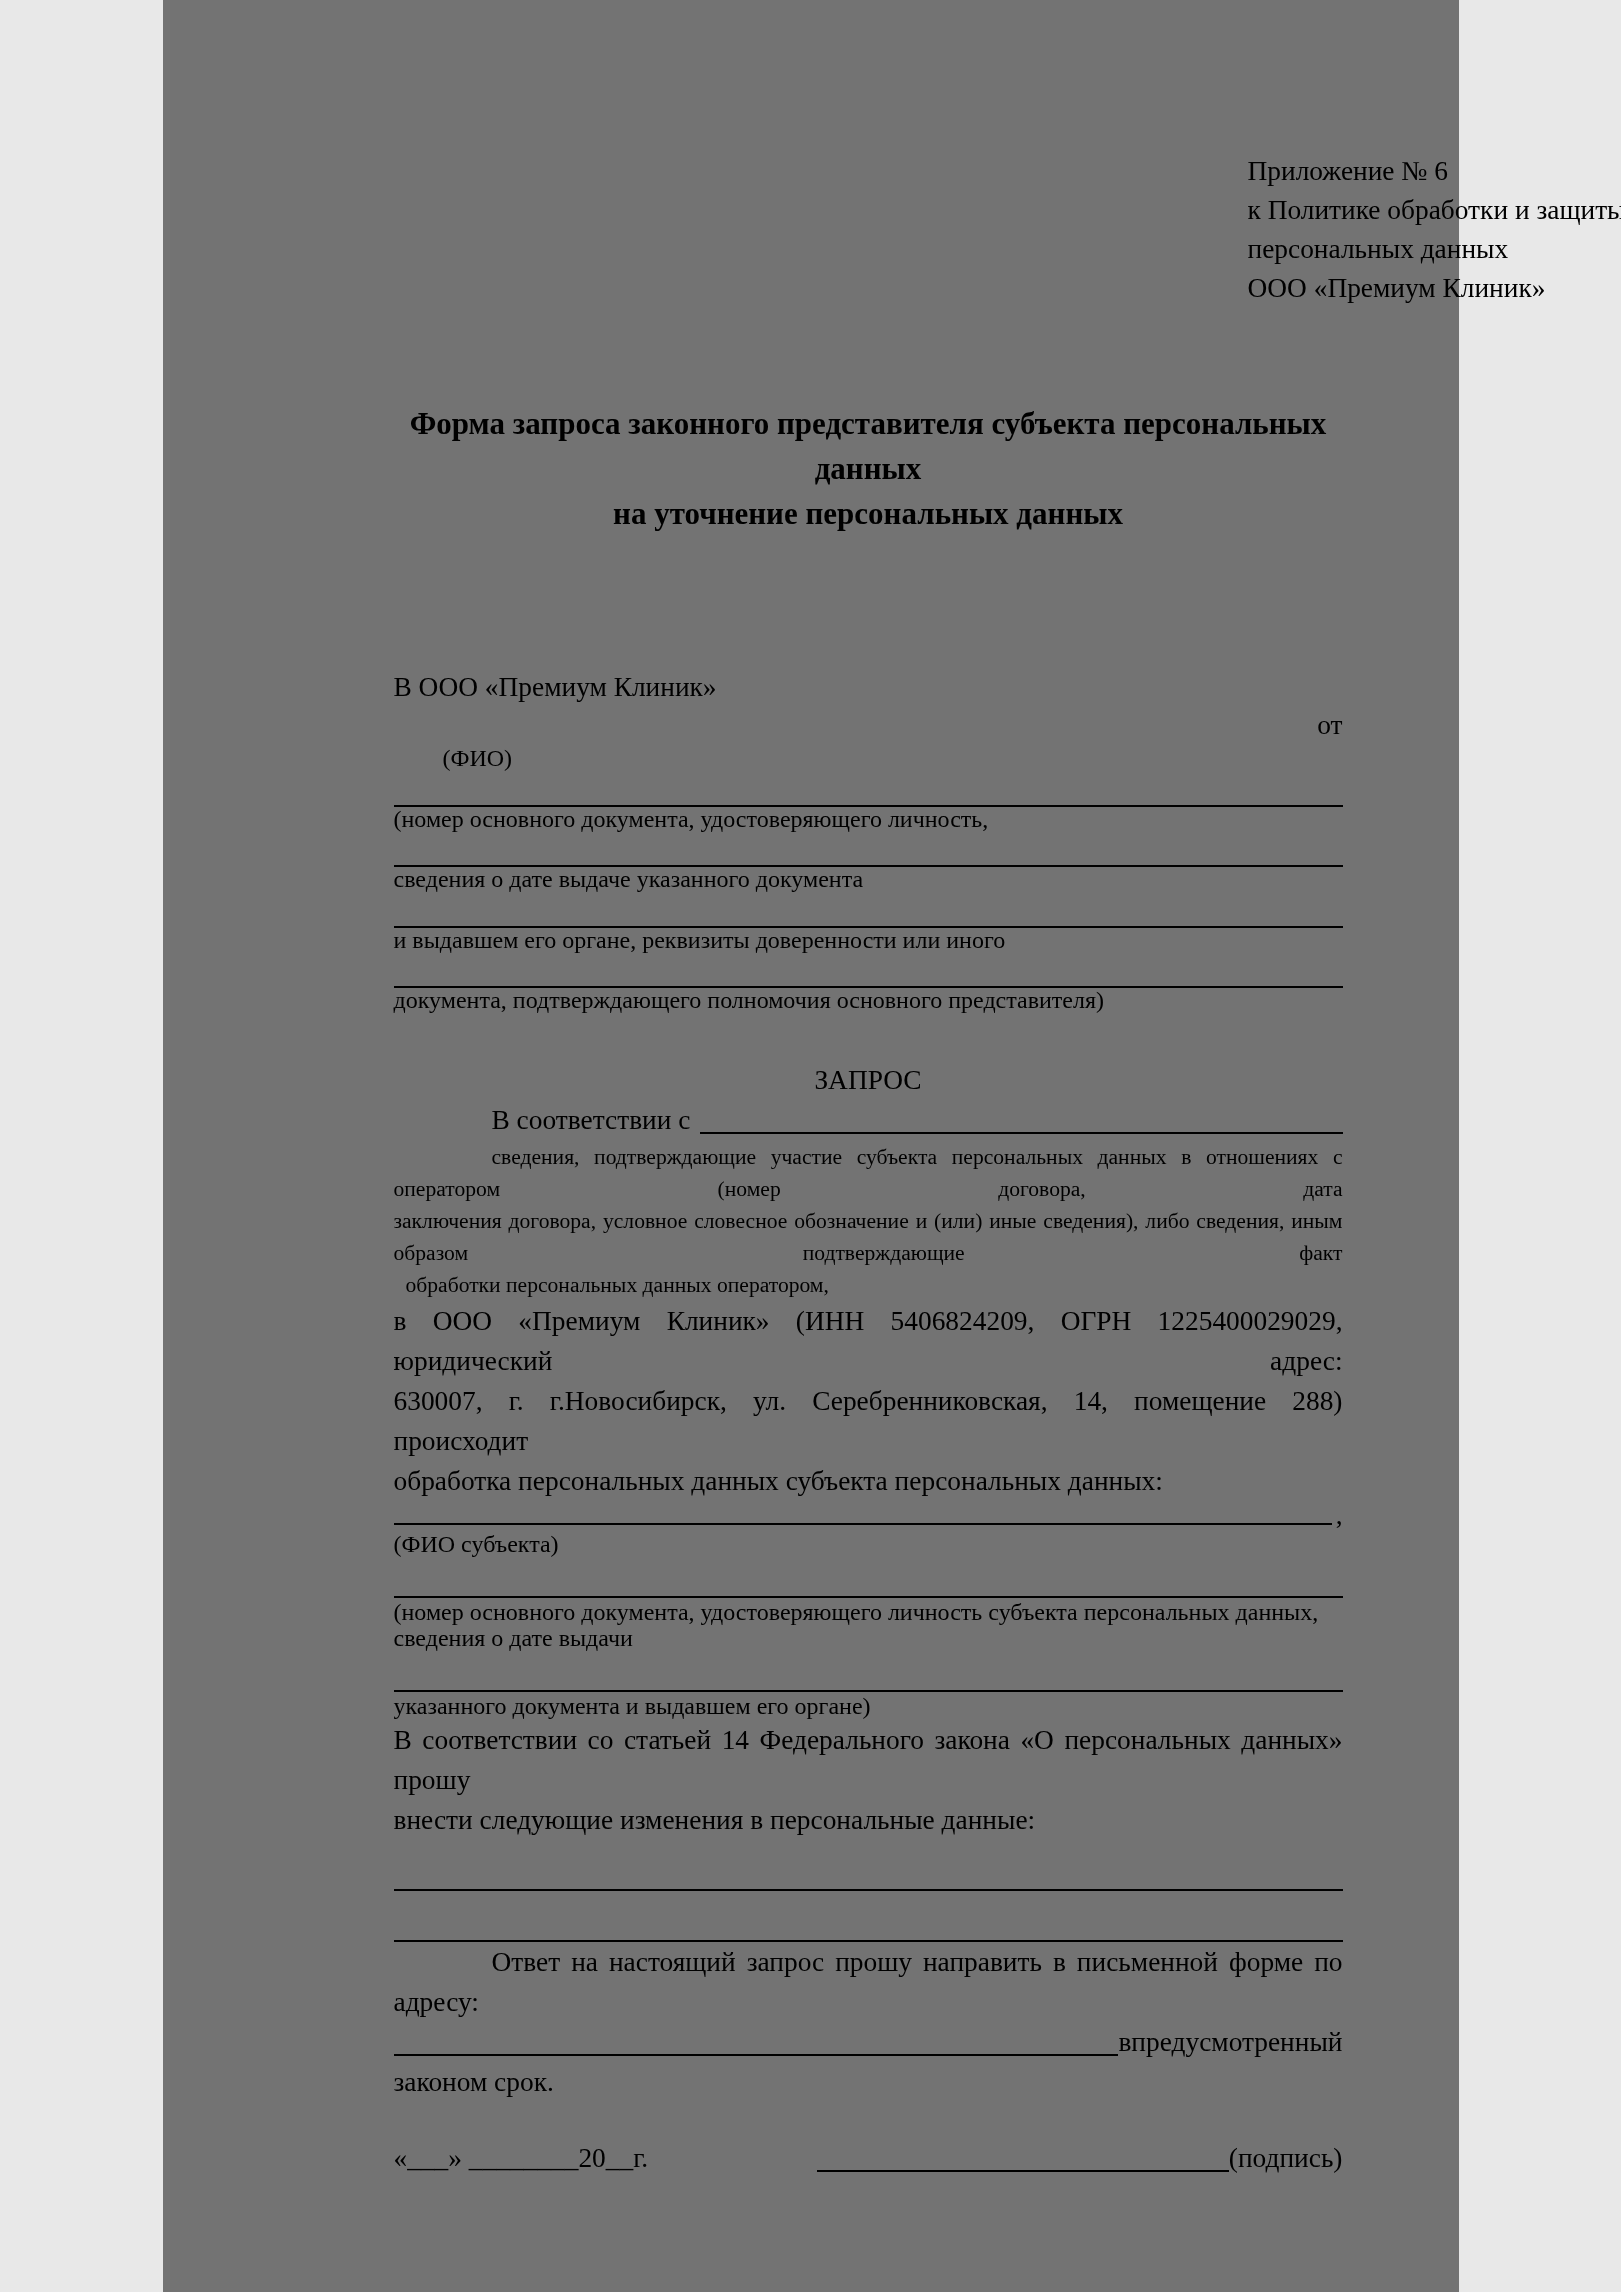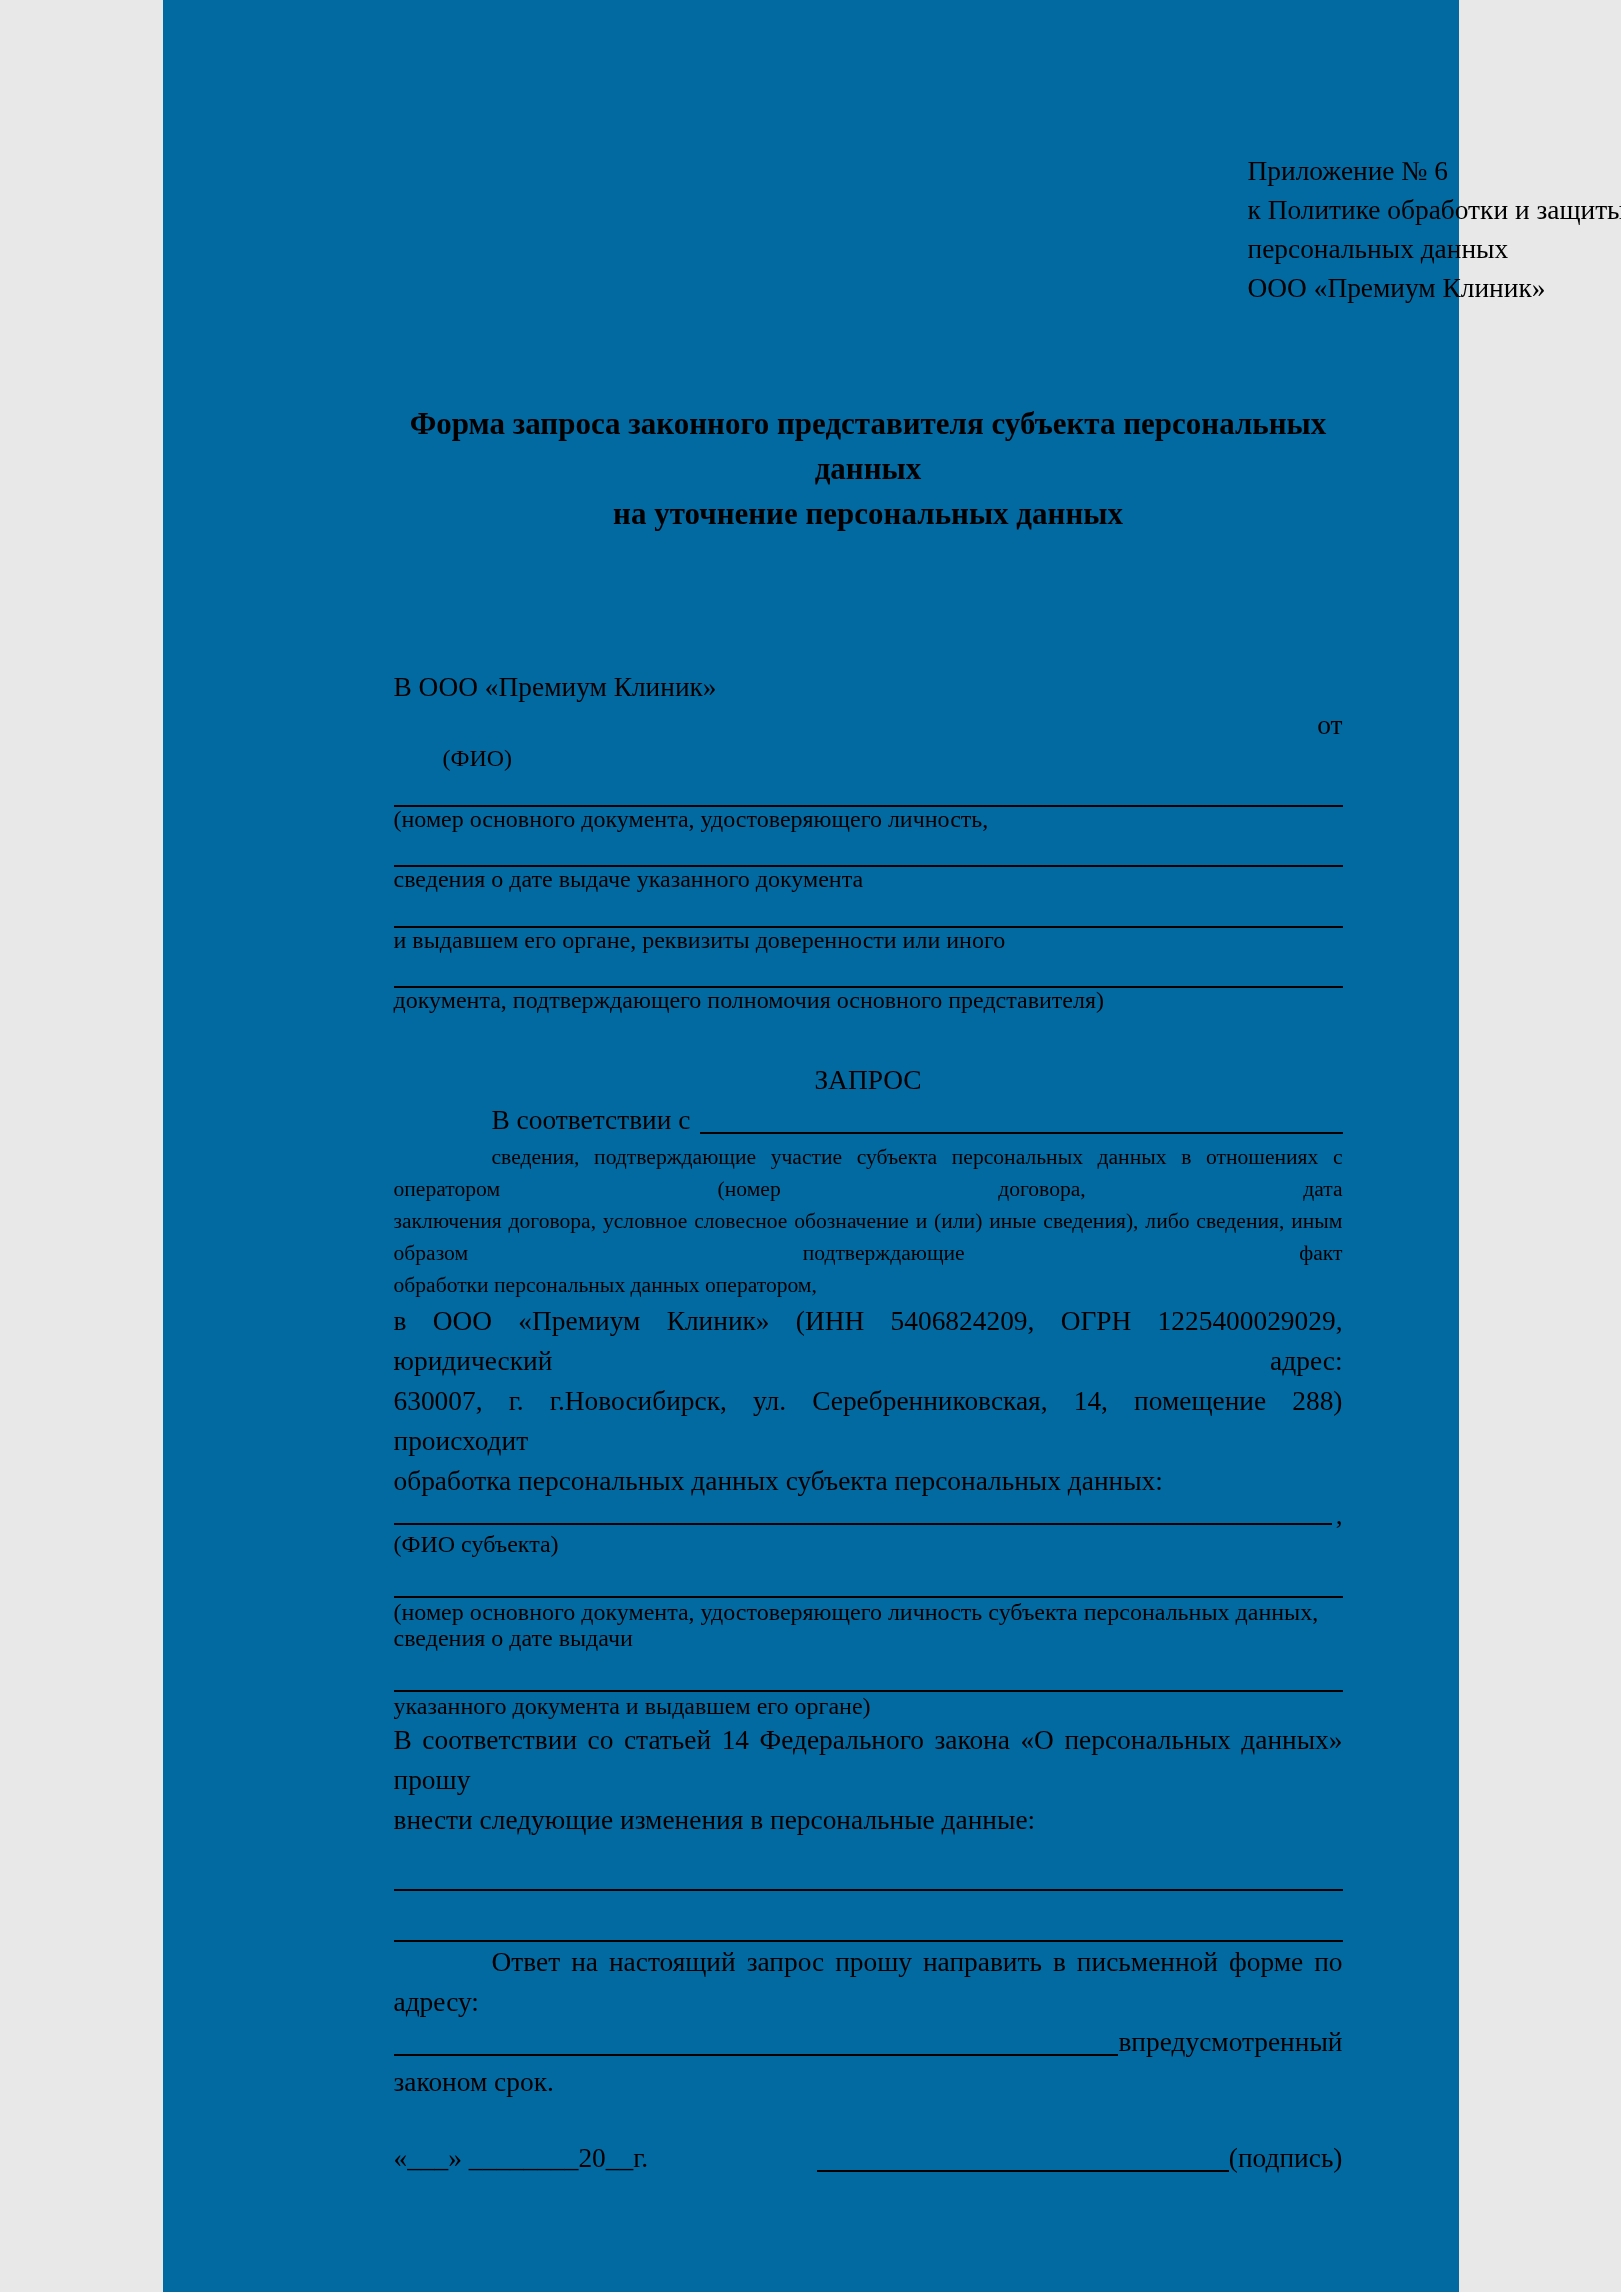--- a/index.html
+++ b/index.html
@@ -1,17 +1,17 @@
 <!DOCTYPE html>
 <html><head>
 <meta charset="utf-8">
 <style>
   html,body{margin:0;padding:0;background:#e8e8e8;}
   .page{
-    width:1296px;height:2293px;background:#0369a1;color:#000000;
+    width:1296px;height:2293px;background:#737373;color:#000000;
     font-family:"Liberation Serif","DejaVu Serif",serif;
     box-sizing:border-box;position:relative;
     padding:152px 116px 0 231px;
     margin:0 auto;
     font-size:27.4px;
   }
   
   .annex{margin-left:854px;line-height:39px;white-space:nowrap;}
   
   .title{margin-top:93px;text-align:center;font-weight:bold;font-size:31px;line-height:45px;}
@@ -25,21 +25,21 @@
   .caption{font-size:24px;line-height:25.5px;}
   .fio-caption{padding-left:49px;}
   .blank{height:33px;border-bottom:2.9px solid #000;}
   
   .req-heading{margin-top:47px;text-align:center;line-height:39px;}
   .intro-row{height:39px;padding-left:98px;}
   .intro-prefix{line-height:37px;}
   .footnote{font-size:21.6px;line-height:32px;margin-top:2px;}
   .fn-line{text-align:justify;text-align-last:justify;}
   .fn-first{text-indent:98px;}
-  .fn-last{text-align:center;text-align-last:left;}
+  .fn-last{text-align:center;text-align-last:left;margin-left:12px;}
   .para{line-height:40px;}
   .p-line{text-align:left;}
   .pj{text-align:justify;text-align-last:justify;}
   .indent{text-indent:98px;}
   .comma-row{height:29px;}
   .comma{line-height:29px;margin-left:3.9px;}
   .fill-plain{flex:1 1 auto;border-bottom:2.9px solid #000;margin-bottom:4.9px;}
   .caption.wide{margin-top:2px;}
   .wide-blank{height:39px;border-bottom:2.9px solid #000;}
   .tall-blank{height:49px;border-bottom:2.9px solid #000;}

